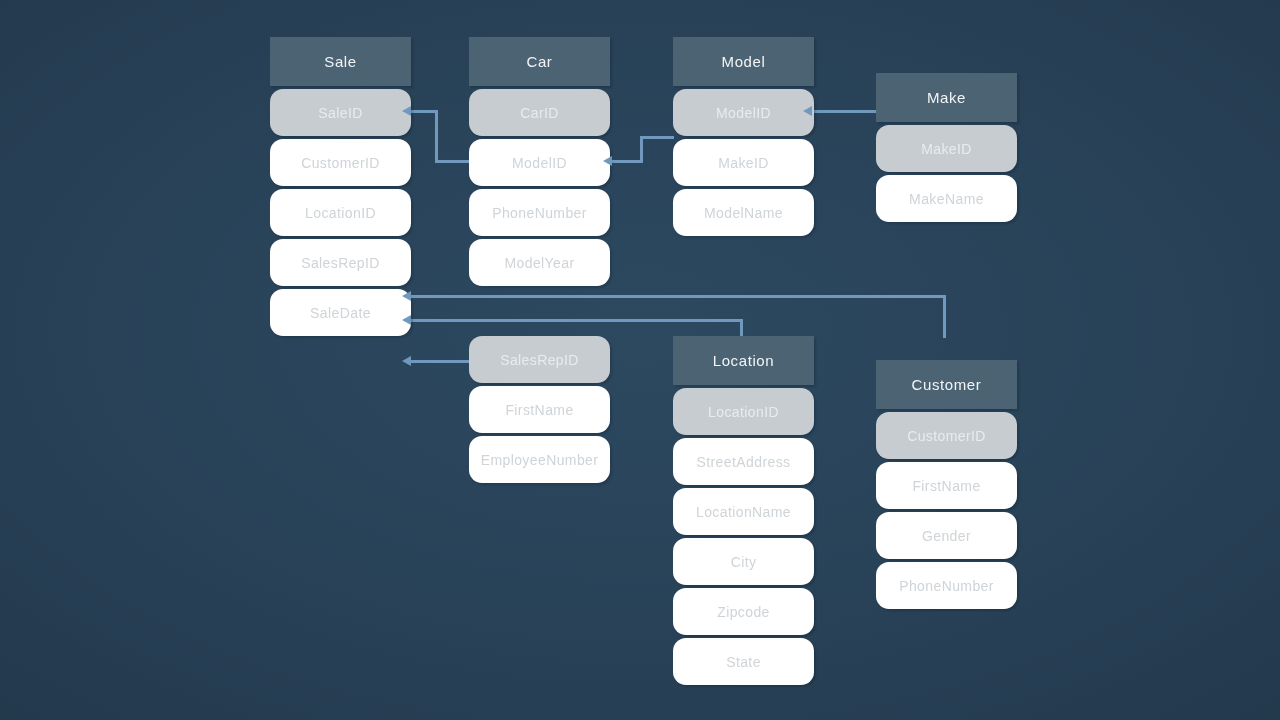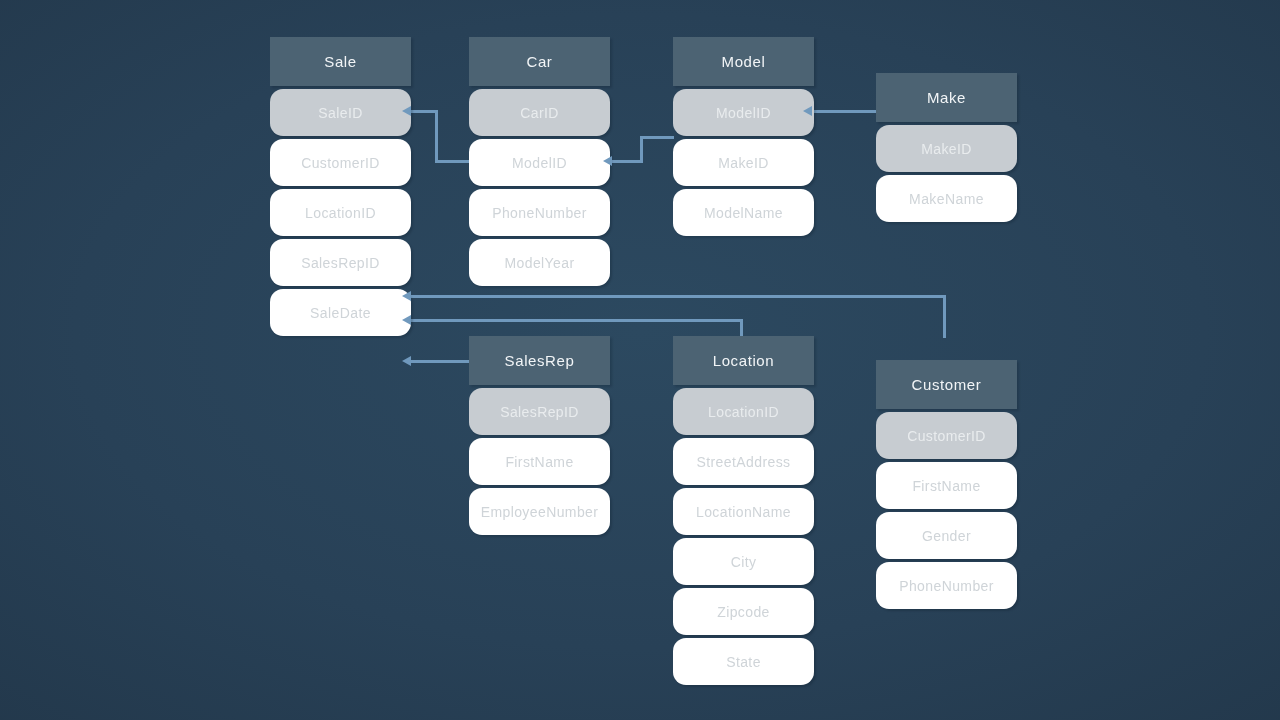--- a/index.html
+++ b/index.html
@@ -81,21 +81,20 @@
     <div class="row">ModelName</div>
   </div>
 
   <div class="tbl" style="left:876px;top:37px;margin-top:36px;">
     <div class="hd">Make</div>
     <div class="row pk">MakeID</div>
     <div class="row">MakeName</div>
   </div>
 
   <div class="tbl" style="left:469px;top:336px;">
-    <div class="hd">SalesRep</div>
     <div class="row pk">SalesRepID</div>
     <div class="row">FirstName</div>
     <div class="row">EmployeeNumber</div>
   </div>
 
   <div class="tbl" style="left:673px;top:336px;">
     <div class="hd">Location</div>
     <div class="row pk">LocationID</div>
     <div class="row">StreetAddress</div>
     <div class="row">LocationName</div>

